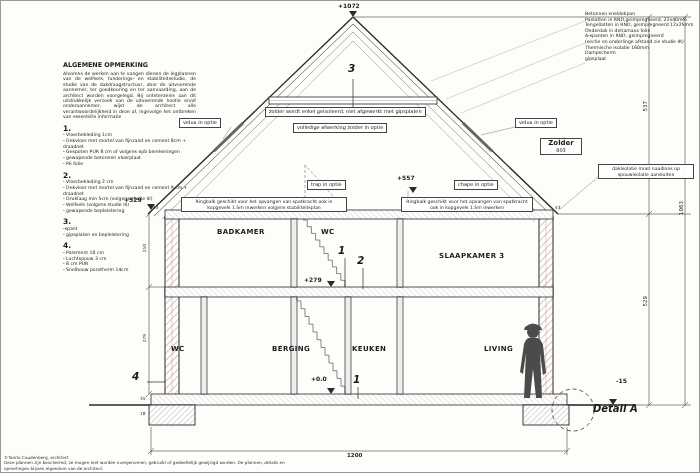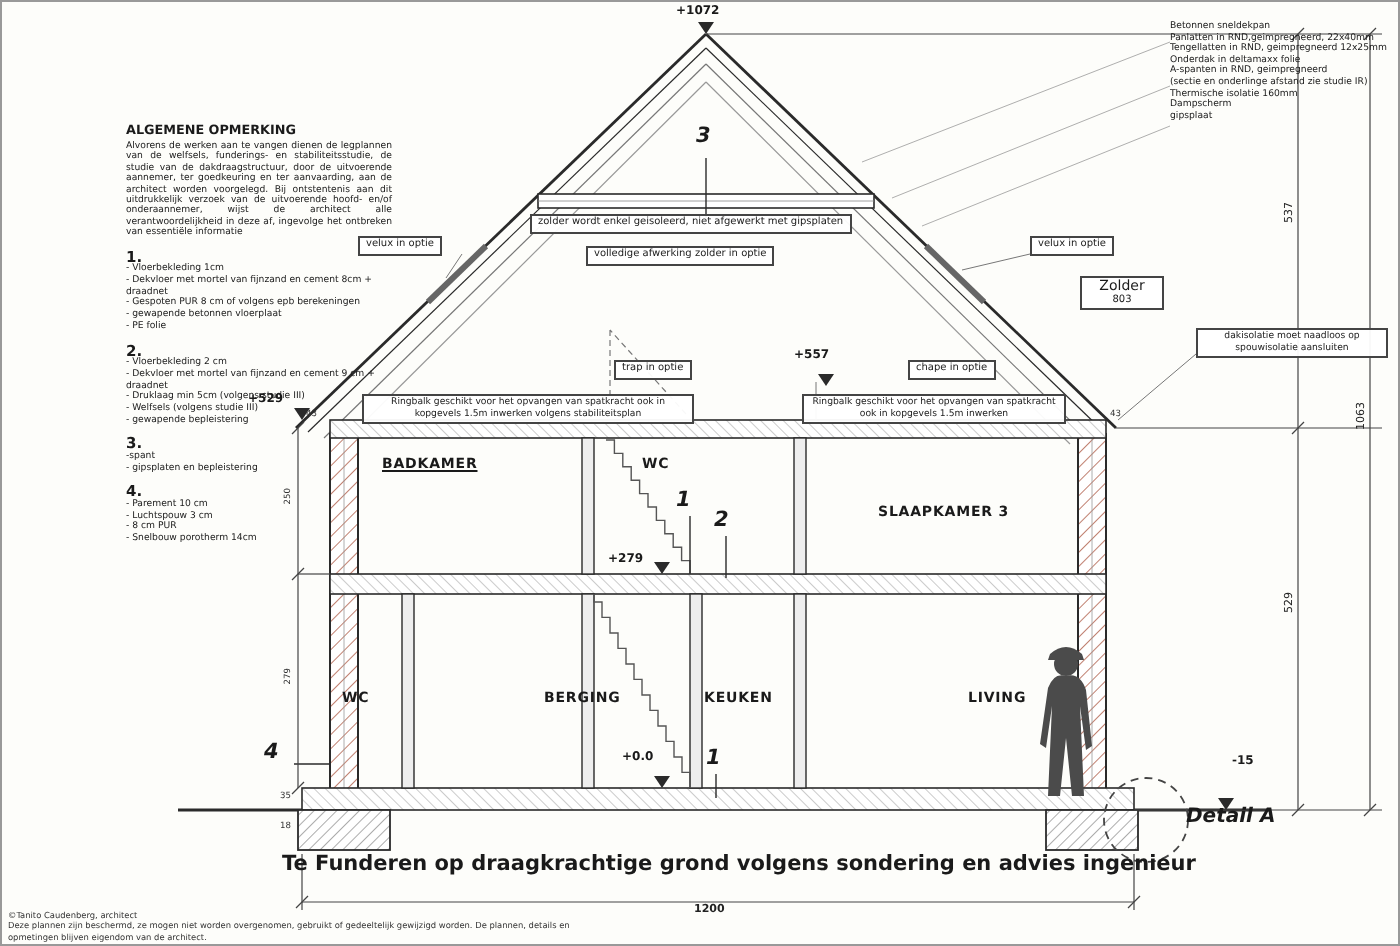--- a/index.html
+++ b/index.html
@@ -20,21 +20,21 @@
   .note-title{font-size:6.4px;font-weight:bold;margin:0 0 2px 0;}
   .note-body{font-size:4.6px;line-height:1.18;text-align:justify;}
   .legend-section{margin-top:5px;}
   .legend-num{font-size:7.5px;font-weight:bold;line-height:1;}
   .legend-lines div{font-size:4.6px;line-height:1.25;}
   #roof-specs{left:584px;top:10px;width:113px;}
   #roof-specs div{font-size:4.6px;line-height:1.22;}
   #footer-title{left:140px;top:425px;width:440px;text-align:center;font-weight:bold;font-size:10.5px;white-space:nowrap;}
   #fineprint{left:3px;top:454px;width:300px;font-size:4.2px;line-height:1.25;color:#333;}
   .zolder-box{line-height:1.1;}
-  .zolder-name{font-weight:normal;font-size:7px;}
+  .zolder-name{font-weight:bold;font-size:7px;}
   .zolder-num{font-size:5px;}
 </style>
 </head>
 <body>
 
 <div id="canvas">
 
   <svg width="700" height="473" viewBox="0 0 700 473">
     <defs>
       <pattern id="wallHatch" width="5" height="5" patternUnits="userSpaceOnUse" patternTransform="rotate(45)">
@@ -209,21 +209,21 @@
   <div class="abs box note" style="left:306px;top:179px;">trap in optie</div>
   <div class="abs box note" style="left:453px;top:179px;">chape in optie</div>
   <div class="abs box note-wrap" style="left:180px;top:196px;width:160px;border:0.7px solid #444;background:rgba(255,255,255,0.95);padding:1px 2px;">Ringbalk geschikt voor het opvangen van spatkracht ook in kopgevels 1.5m inwerken volgens stabiliteitsplan</div>
   <div class="abs box note-wrap" style="left:400px;top:196px;width:126px;border:0.7px solid #444;background:rgba(255,255,255,0.95);padding:1px 2px;">Ringbalk geschikt voor het opvangen van spatkracht ook in kopgevels 1.5m inwerken</div>
   <div class="abs box note-wrap" style="left:597px;top:163px;width:90px;border:0.7px solid #444;background:rgba(255,255,255,0.95);padding:1px 2px;">dakisolatie moet naadloos op spouwisolatie aansluiten</div>
 
   <div class="abs box zolder-box" style="left:539px;top:137px;width:34px;">
     <div class="zolder-name">Zolder</div>
     <div class="zolder-num">803</div>
   </div>
-  <div class="abs room" style="left:190px;top:227px;text-decoration:underline;">BADKAMER</div>
+  <div class="abs room" style="left:216px;top:227px;">BADKAMER</div>
   <div class="abs room" style="left:320px;top:227px;">WC</div>
   <div class="abs room" style="left:438px;top:227px;margin-top:24px;">SLAAPKAMER 3</div>
   <div class="abs room" style="left:170px;top:344px;">WC</div>
   <div class="abs room" style="left:234px;top:344px;margin-left:37px;">BERGING</div>
   <div class="abs room" style="left:351px;top:344px;text-align:center;">KEUKEN</div>
   <div class="abs room" style="left:455px;top:344px;padding-left:28px;">LIVING</div>
 
   <div class="abs level" style="left:337px;top:1px;">+1072</div>
   <div class="abs level" style="left:396px;top:173px;">+557</div>
   <div class="abs level" style="left:123px;top:195px;">+529</div>
@@ -242,19 +242,18 @@
   <div class="abs dim vert" style="left:641px;top:295px;">529</div>
   <div class="abs dim vert" style="left:677px;top:200px;">1063</div>
   <div class="abs dim-sm vert" style="left:141px;top:243px;">250</div>
   <div class="abs dim-sm vert" style="left:141px;top:333px;">279</div>
   <div class="abs dim-sm" style="left:152px;top:204px;">43</div>
   <div class="abs dim-sm" style="left:554px;top:204px;">43</div>
   <div class="abs dim-sm" style="left:139px;top:395px;">35</div>
   <div class="abs dim-sm" style="left:139px;top:410px;">18</div>
 
   <div class="abs" style="left:592px;top:402px;font-weight:bold;font-style:italic;font-size:10px;">Detail A</div>
-  <div id="footer-title" class="abs">Te Funderen op draagkrachtige grond volgens sondering en advies ingenieur</div>
   <div id="fineprint" class="abs">
     <div>©Tanito Caudenberg, architect</div>
     <div>Deze plannen zijn beschermd, ze mogen niet worden overgenomen, gebruikt of gedeeltelijk gewijzigd worden. De plannen, details en opmetingen blijven eigendom van de architect.</div>
   </div>
 
 </div>
 
 </body></html>

